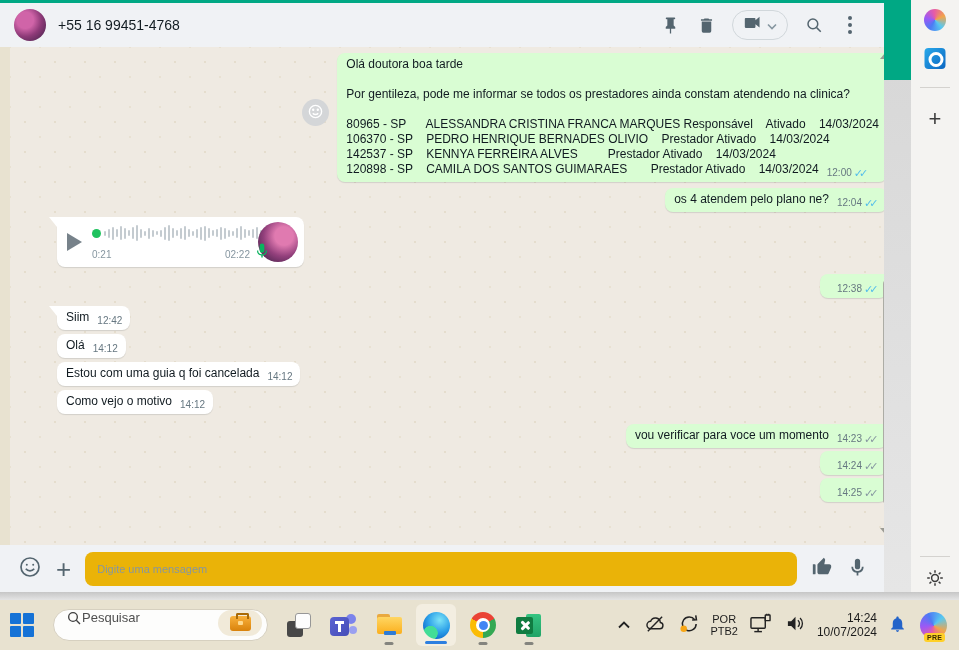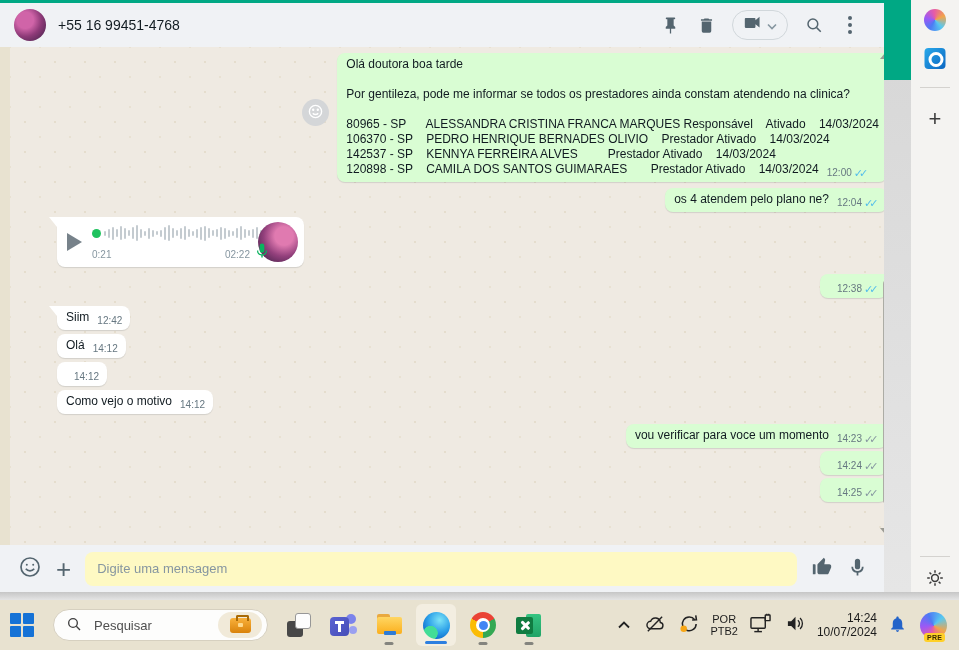--- a/index.html
+++ b/index.html
@@ -58,21 +58,21 @@
 
   
   .sb-up { position:absolute; top:6px; right:4px; width:0; height:0; border-bottom:6px solid #9b9b94; border-left:5px solid transparent; border-right:5px solid transparent; cursor:pointer; }
   .sb-thumb { position:absolute; top:233px; right:3px; width:8px; height:224px; border-radius:4px; background:#acaca5; cursor:pointer; }
   .sb-down { position:absolute; top:481px; right:4px; width:0; height:0; border-top:6px solid #9b9b94; border-left:5px solid transparent; border-right:5px solid transparent; cursor:pointer; }
 
   
   .composer { position:absolute; left:0; top:545px; width:884px; height:47px; background:#f0f2f5; display:flex; align-items:center; padding:0 16px 0 18px; gap:14px; z-index:5; }
   .cbtn { border:none; background:none; cursor:pointer; display:flex; align-items:center; justify-content:center; }
   .plus { font-size:26px; line-height:20px; color:#54656f; font-weight:300; }
-  .cinput { flex:1; height:34px; border:none; border-radius:8px; background:#fef9c3; padding:0 12px; font-size:13px; color:#3b4a54; font-family:"Liberation Sans", sans-serif; outline:none; }
+  .cinput { flex:1; height:34px; border:none; border-radius:8px; background:#eab308; padding:0 12px; font-size:11px; color:#3b4a54; font-family:"Liberation Sans", sans-serif; outline:none; }
   .cinput::placeholder { color:#8696a0; }
 
   
   .band { position:absolute; left:884px; top:0; width:27px; height:592px; background:linear-gradient(180deg,#d6d6d6,#e6e6e6); }
   .band-green { position:absolute; left:884px; top:0; width:27px; height:80px; background:#00a884; z-index:7; }
   .edge-sidebar { position:absolute; left:911px; top:0; width:48px; height:592px; background:#f4f3f1; z-index:5; }
   .sb-icon { position:absolute; left:50%; transform:translateX(-50%); cursor:pointer; border:none; background:none; display:flex; align-items:center; justify-content:center; }
   .copilot-circ { width:22px; height:22px; border-radius:50%; background:conic-gradient(from 210deg,#4c7bf4,#9b59f5,#e75ba6,#f2a44b,#58c8f0,#4c7bf4); }
   .outlook { width:21px; height:21px; border-radius:4px; background:linear-gradient(135deg,#29a9ea,#0b66c2); position:relative; }
   .outlook::after { content:""; position:absolute; left:4px; top:4px; width:9px; height:9px; border:3px solid #fff; border-radius:50%; }
@@ -85,21 +85,21 @@
   .taskbar { position:absolute; left:0; top:600px; width:959px; height:50px; background:#e8e2d0; z-index:8; }
   .tb-left { position:absolute; left:5px; top:0; height:50px; display:flex; align-items:center; }
   .tb-item { position:relative; width:34px; height:46px; display:flex; align-items:center; justify-content:center; cursor:pointer; }
   .pip::after { content:""; position:absolute; bottom:3px; left:50%; transform:translateX(-50%); width:9px; height:3px; border-radius:2px; background:#84847e; }
   .edgewrap { width:40px; height:42px; border-radius:6px; background:#f3eee1; }
   .edgewrap::after { width:22px; background:#2d7fe0; bottom:2px; }
 
   .winlogo { display:grid; grid-template-columns:11px 11px; grid-template-rows:11px 11px; gap:2px; }
   .winlogo i { background:#1572d6; border-radius:1px; }
 
-  .search-pill { width:215px; height:32px; margin:0 14px; border-radius:17px; background:#fdfdfc; border:1px solid #d6d0c0; display:flex; align-items:center; padding:0 5px 0 12px; gap:12px; cursor:pointer; }
+  .search-pill { width:215px; height:32px; margin:0 14px; border-radius:17px; background:#fdfdfc; border:1px solid #d6d0c0; display:flex; padding:0 5px 0 12px; gap:0; cursor:pointer; }
   .search-pill span { font-size:13px; color:#4f4f4f; }
   .bf-wrap { margin-left:auto; width:44px; height:26px; border-radius:13px; background:#f1ead9; display:flex; align-items:center; justify-content:center; }
   .briefcase { position:relative; width:21px; height:15px; border-radius:3px; background:linear-gradient(#f9b13c,#d9820b); }
   .briefcase::before { content:""; position:absolute; top:-3px; left:6px; width:9px; height:4px; border:2px solid #a96a06; border-bottom:none; border-radius:2px 2px 0 0; }
   .briefcase::after { content:""; position:absolute; top:5px; left:8px; width:5px; height:4px; background:#ffd98c; border-radius:1px; }
 
   .tv { position:relative; width:26px; height:26px; }
   .tv .b { position:absolute; left:1px; bottom:1px; width:16px; height:16px; background:#474747; border-radius:3px; }
   .tv .f { position:absolute; right:1px; top:1px; width:16px; height:16px; background:#fdfdfd; border:1px solid #979797; border-radius:3px; }
 
@@ -296,21 +296,21 @@
         <span class="txt">Siim</span><span class="meta">
             <span>12:42</span>
           </span>
       </div>
       <div class="bubble in mt4">
         <span class="txt">Olá</span><span class="meta">
             <span>14:12</span>
           </span>
       </div>
       <div class="bubble in mt4">
-        <span class="meta">
+        <span class="txt">Estou com uma guia q foi cancelada</span><span class="meta">
             <span>14:12</span>
           </span>
       </div>
       <div class="bubble in mt4">
         <span class="txt">Como vejo o motivo</span><span class="meta">
             <span>14:12</span>
           </span>
       </div>
 
       <div class="bubble out tail-out mt10">

